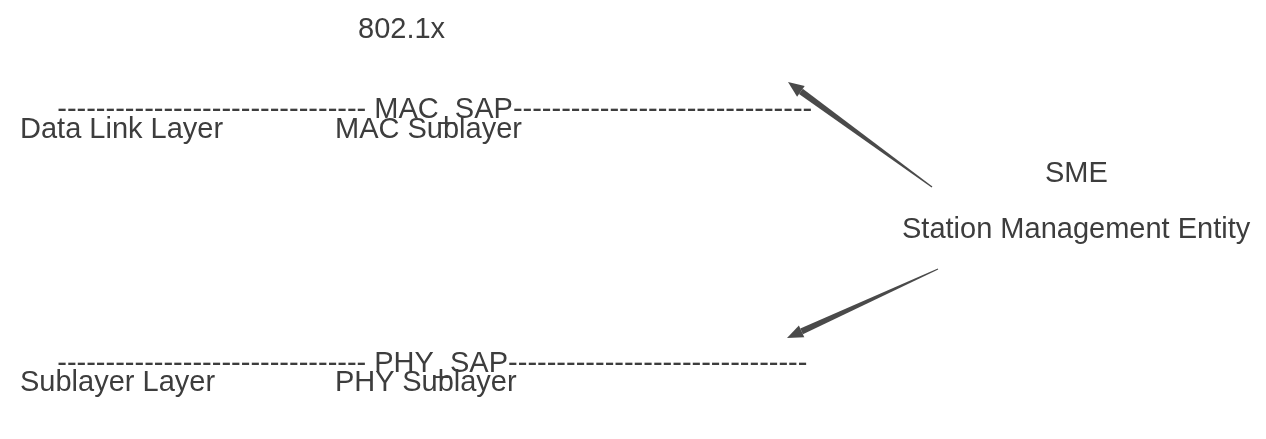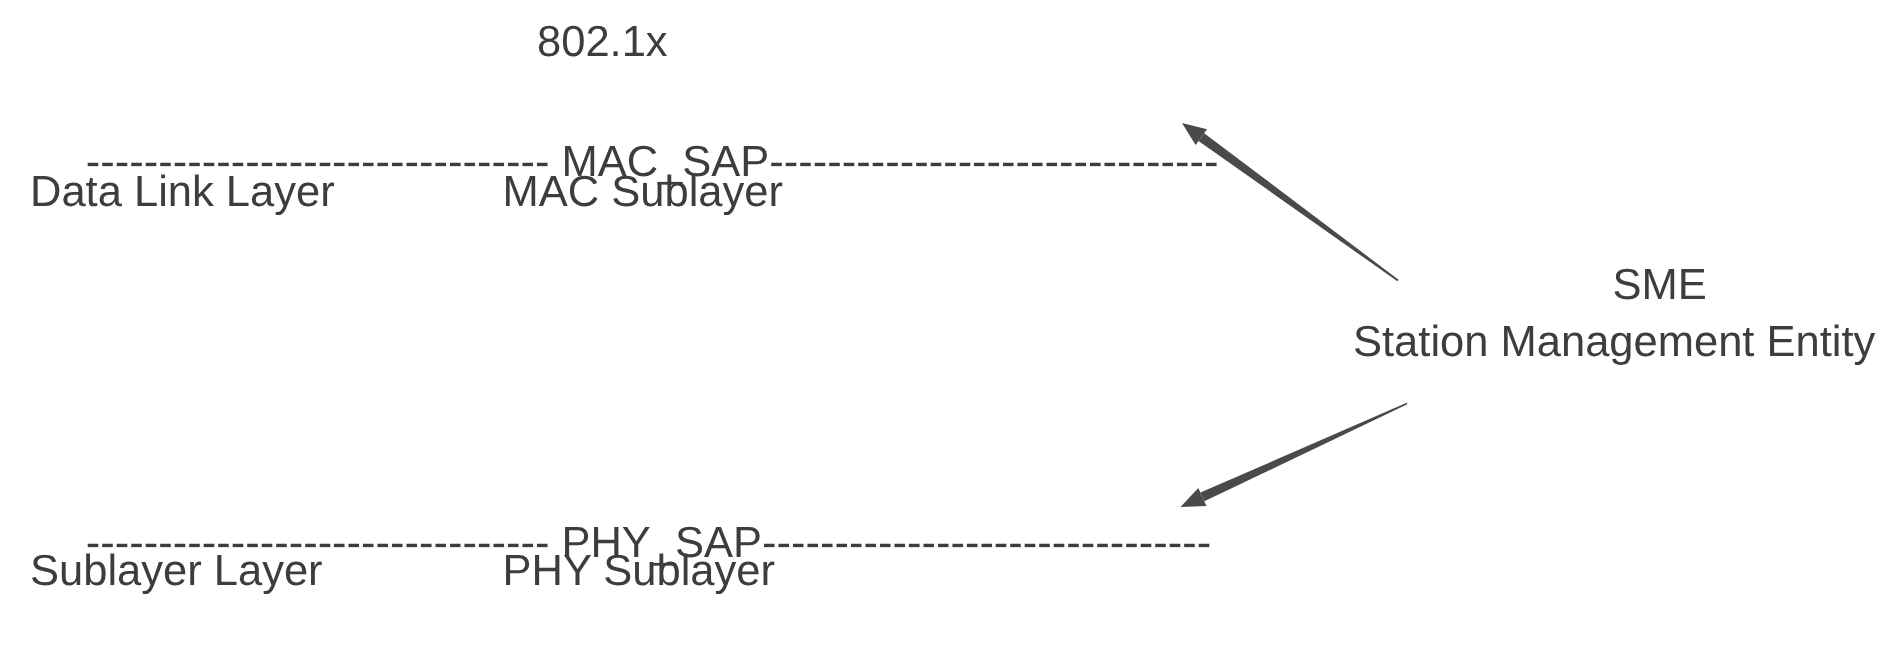--- a/index.html
+++ b/index.html
@@ -41,21 +41,21 @@
 
   <div class="abs" style="left:358px; top:14px;">802.1x</div>
 
   <div class="sap-row" style="left:25px; top:65px;">
     <span class="sap-dashes">--------------------------------</span><span class="sap-label">MAC_SAP</span><span class="sap-dashes">-------------------------------</span>
   </div>
 
   <div class="abs" style="left:20px; top:114px;">Data Link Layer</div>
   <div class="abs" style="left:335px; top:114px;">MAC Sublayer</div>
 
-  <div class="abs" style="left:1045px; top:176px;margin-left:30px;">SME</div>
+  <div class="abs" style="left:1045px; top:158px;">SME</div>
   <div class="abs center-block" style="left:902px; top:214px; width:326px;">Station Management Entity</div>
 
   <div class="sap-row" style="left:25px; top:319px;">
     <span class="sap-dashes">--------------------------------</span><span class="sap-label">PHY_SAP</span><span class="sap-dashes">-------------------------------</span>
   </div>
 
   <div class="abs" style="left:20px; top:367px;">Sublayer Layer</div>
   <div class="abs" style="left:335px; top:367px;">PHY Sublayer</div>
 
   <svg class="arrow-layer" viewBox="0 0 1266 439">

